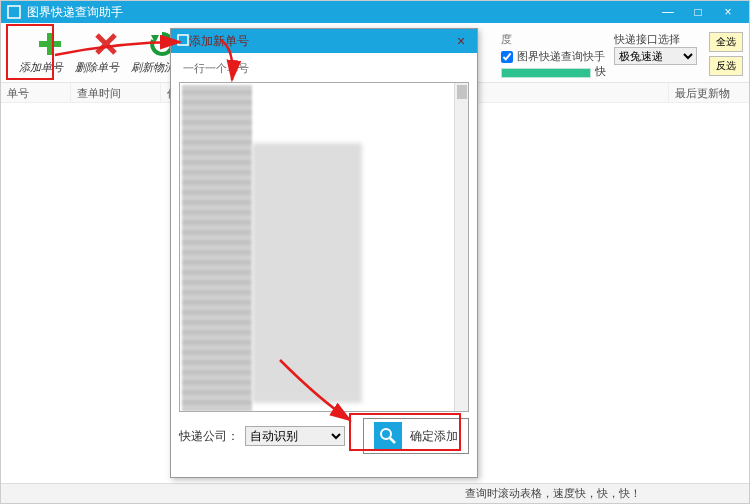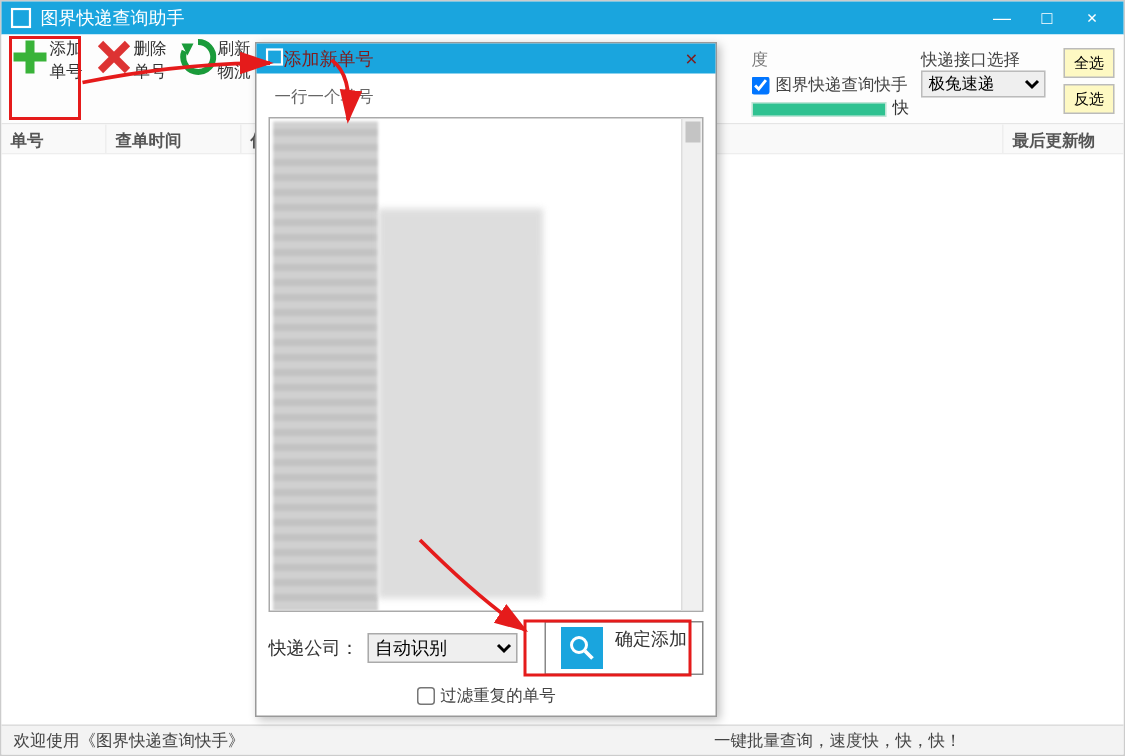--- a/index.html
+++ b/index.html
@@ -7,37 +7,37 @@
 
 
 .main-window { position: absolute; left: 0; top: 0; width: 750px; height: 504px; background: #fff; border: 1px solid #ccc; }
 .main-title-bar { height: 22px; background: #1aa5de; display: flex; align-items: center; padding: 0 6px; color: #fff; font-size: 12px; }
 .main-title-bar .icon { width: 14px; height: 14px; margin-right: 6px; display: inline-flex; align-items: center; justify-content: center; }
 .main-title-bar .spacer { flex: 1; }
 .main-title-bar .winbtn { width: 30px; height: 18px; display: flex; align-items: center; justify-content: center; font-size: 12px; cursor: pointer; }
 
 
 .toolbar { height: 60px; background: #fdfdfd; border-bottom: 1px solid #e5e5e5; display: flex; align-items: center; padding: 0 6px; }
-.tb-btn { display: flex; flex-direction: row; align-items: flex-start; justify-content: center; width: 56px; height: 56px; font-size: 11px; color: #333; cursor: pointer; }
+.tb-btn { display: flex; flex-direction: column; align-items: flex-end; justify-content: center; width: 56px; height: 56px; font-size: 11px; color: #333; cursor: pointer; font-style: italic; }
 .tb-btn .ico { width: 26px; height: 26px; margin-bottom: 3px; display: flex; align-items: center; justify-content: center; }
 .tb-spacer { flex: 1; }
 .tb-right { display: flex; align-items: flex-start; gap: 8px; padding-top: 6px; }
 .progress-wrap { display: flex; flex-direction: column; align-items: flex-start; font-size: 11px; color: #555; }
 .progress-top { font-size: 11px; color: #777; margin-bottom: 2px; }
 .check-row { display: flex; align-items: center; gap: 4px; font-size: 11px; color: #444; }
 .progress-bar { width: 90px; height: 10px; border: 1px solid #bfe4d6; background: #e7f6ef; margin-top: 3px; position: relative; }
 .progress-bar .fill { position: absolute; left: 0; top: 0; bottom: 0; width: 100%; background: #2fc291; }
 .progress-lbl { font-size: 11px; color: #333; margin-left: 4px; }
 .iface-col { display: flex; flex-direction: column; align-items: flex-start; font-size: 11px; color: #444; }
 .iface-col select { font-size: 11px; width: 83px; border: 1px solid #bbb; height: 18px; margin-top: 0; }
 .side-btns { display: flex; flex-direction: column; gap: 4px; margin-left: 4px; }
 .mini-btn { width: 34px; height: 20px; font-size: 10px; border: 1px solid #bbb; background: #fef9c3; display: flex; align-items: center; justify-content: center; cursor: pointer; }
 
 
-.table-head { height: 20px; background: #f9f9f9; border-bottom: 1px solid #eee; display: flex; font-size: 11px; color: #555; font-weight: bold; }
+.table-head { height: 20px; background: #f9f9f9; border-bottom: 1px solid #eee; display: flex; font-size: 11px; color: #555; }
 .th { padding: 3px 6px; border-right: 1px solid #eee; }
 .table-body { position: relative; height: 380px; background: #fff; }
 
 
 .status-bar { position: absolute; left: 0; bottom: 0; width: 100%; height: 20px; background: #f3f3f3; border-top: 1px solid #ddd; display: flex; align-items: center; font-size: 11px; color: #444; padding: 0 8px; }
 .status-bar .right { margin-left: auto; margin-right: 100px; }
 
 
 .modal { position: absolute; left: 170px; top: 28px; width: 308px; height: 450px; background: #fff; border: 1px solid #999; box-shadow: 2px 2px 6px rgba(0,0,0,0.25); display: flex; flex-direction: column; }
 .modal-title { height: 24px; background: #1aa5de; display: flex; align-items: center; padding: 0 6px; color: #7f1d1d; font-size: 12px; }
@@ -45,21 +45,21 @@
 .modal-title .close { width: 20px; height: 20px; display: flex; align-items: center; justify-content: center; cursor: pointer; font-size: 14px; }
 .modal-body { padding: 8px; display: flex; flex-direction: column; gap: 6px; flex: 1; font-size: 12px; color: #333; }
 .hint { font-size: 11px; color: #666; margin-left: 4px; }
 .textarea-wrap { position: relative; border: 1px solid #aaa; height: 330px; background: #fff; overflow: hidden; }
 .blur-content { position: absolute; left: 2px; top: 2px; width: 70px; height: 326px; background: repeating-linear-gradient(180deg, #d0d0d0 0, #d0d0d0 5px, #c2c2c2 5px, #c2c2c2 10px); filter: blur(1px); }
 .blur-ext { position: absolute; left: 72px; top: 60px; width: 110px; height: 260px; background: #dadada; filter: blur(2px); opacity: 0.9; }
 .scroll-v { position: absolute; right: 0; top: 0; bottom: 0; width: 14px; background: #f0f0f0; border-left: 1px solid #ddd; }
 .scroll-v .thumb { position: absolute; left: 2px; top: 2px; width: 10px; height: 14px; background: #c4c4c4; }
 .company-row { display: flex; align-items: center; gap: 6px; font-size: 12px; }
 .company-row select { flex: 0 0 100px; height: 20px; border: 1px solid #aaa; font-size: 12px; }
-.confirm-btn { display: flex; align-items: flex-start; gap: 8px; border: 1px solid #888; padding: 3px 10px; cursor: pointer; background: #fff; }
+.confirm-btn { display: flex; align-items: center; gap: 8px; border: 1px solid #888; padding: 3px 10px; cursor: pointer; background: #fff; }
 .confirm-btn .ico-box { width: 28px; height: 28px; background: #1aa5de; display: flex; align-items: center; justify-content: center; }
 .filter-row { display: flex; align-items: center; justify-content: center; gap: 4px; font-size: 11px; color: #444; }
 input[type="checkbox"] { width: 12px; height: 12px; }
 
 
 .anno { position: absolute; pointer-events: none; }
 .red-box { border: 2px solid #e51b1b; position: absolute; }
 svg.arrows { position: absolute; left: 0; top: 0; width: 750px; height: 504px; pointer-events: none; }
 </style>
 </head>
@@ -139,22 +139,21 @@
   <div class="table-head">
     <div class="th" style="width:70px">单号</div>
     <div class="th" style="width:90px">查单时间</div>
     <div class="th" style="flex:1">信息</div>
     <div class="th" style="width:80px;border-right:none">最后更新物</div>
   </div>
 
   <div class="table-body"></div>
 
   <div class="status-bar">
-    <span>欢迎使用《图界快递查询快手》</span>
-    <span class="right">一键批量查询，速度快，快，快！</span>
+    <span class="right">查询时滚动表格，速度快，快，快！</span>
   </div>
 </div>
 
 <div class="modal">
   <div class="modal-title">
     <span class="icon">
       <svg width="12" height="12">
           <rect x="1" y="1" width="10" height="10" fill="none" stroke="#fff" stroke-width="1.5"></rect>
         </svg>
     </span>
@@ -180,24 +179,20 @@
       <div class="confirm-btn">
         <span class="ico-box">
           <svg width="20" height="20">
               <circle cx="8" cy="8" r="5" fill="none" stroke="#fff" stroke-width="2"></circle>
               <line x1="12" y1="12" x2="17" y2="17" stroke="#fff" stroke-width="2.5"></line>
             </svg>
         </span>
         <span>确定添加</span>
       </div>
     </div>
-    <div class="filter-row">
-      <input type="checkbox" style="">
-      <span>过滤重复的单号</span>
-    </div>
   </div>
 </div>
 
 <div class="red-box anno" style="left:6px; top:24px; width:48px; height:56px;"></div>
 <div class="red-box anno" style="left:349px; top:413px; width:112px; height:38px;"></div>
 
 <svg class="arrows">
   <defs>
     <marker id="ah" markerWidth="10" markerHeight="10" refX="8" refY="3" orient="auto">
       <path d="M0,0 L0,6 L9,3 z" fill="#e51b1b"></path>

